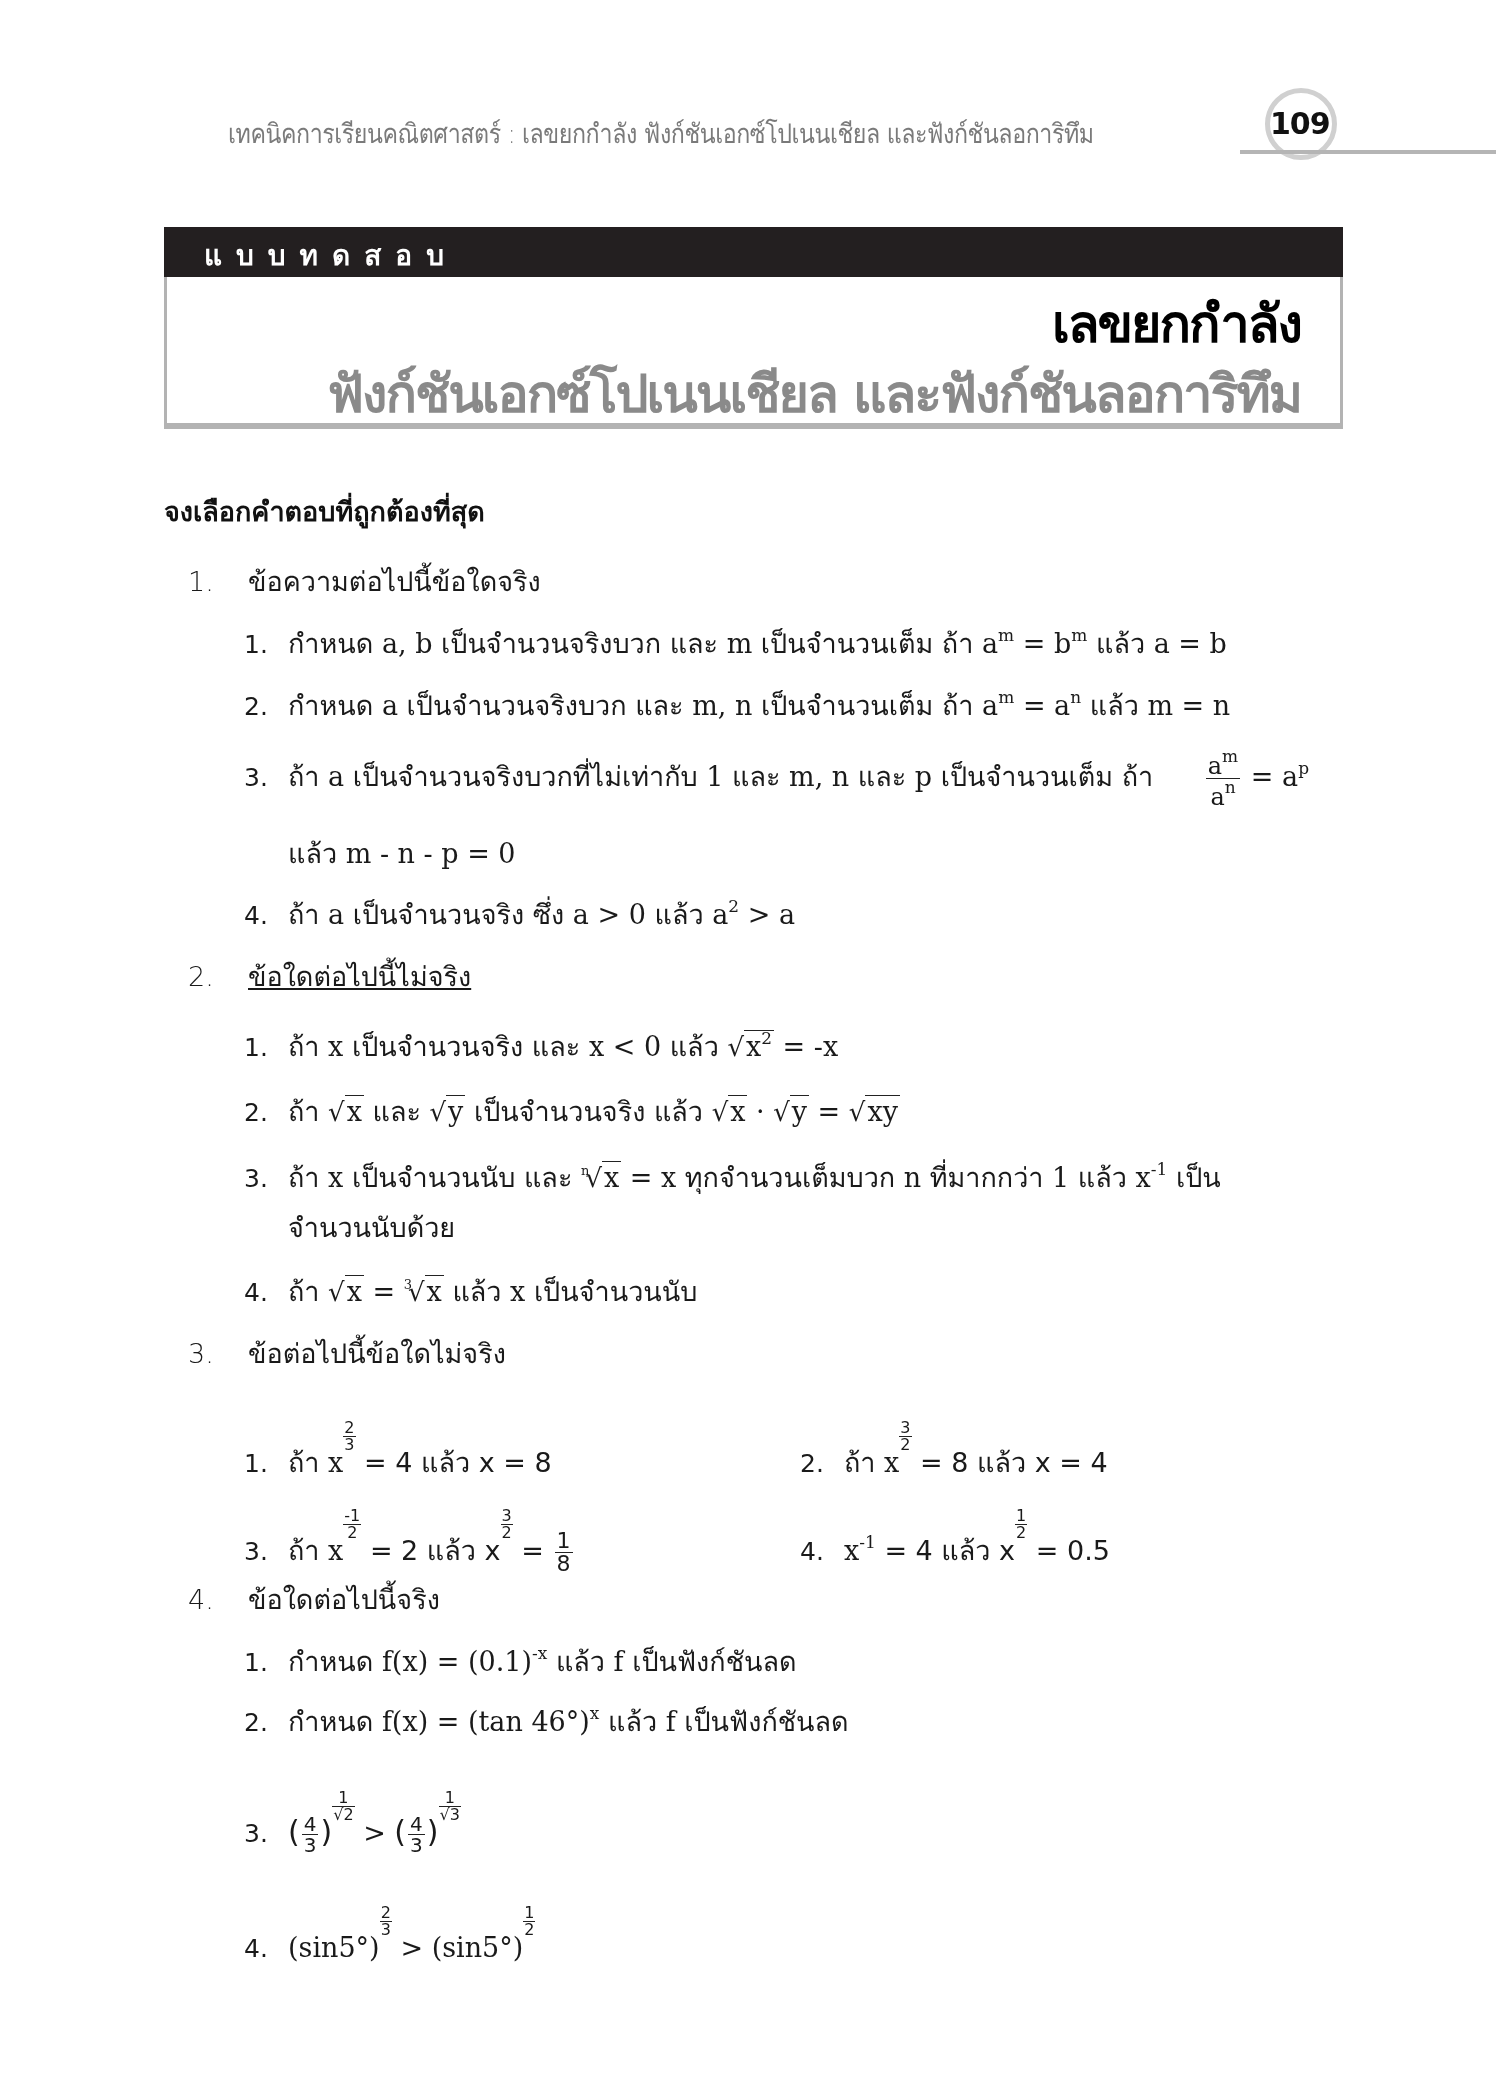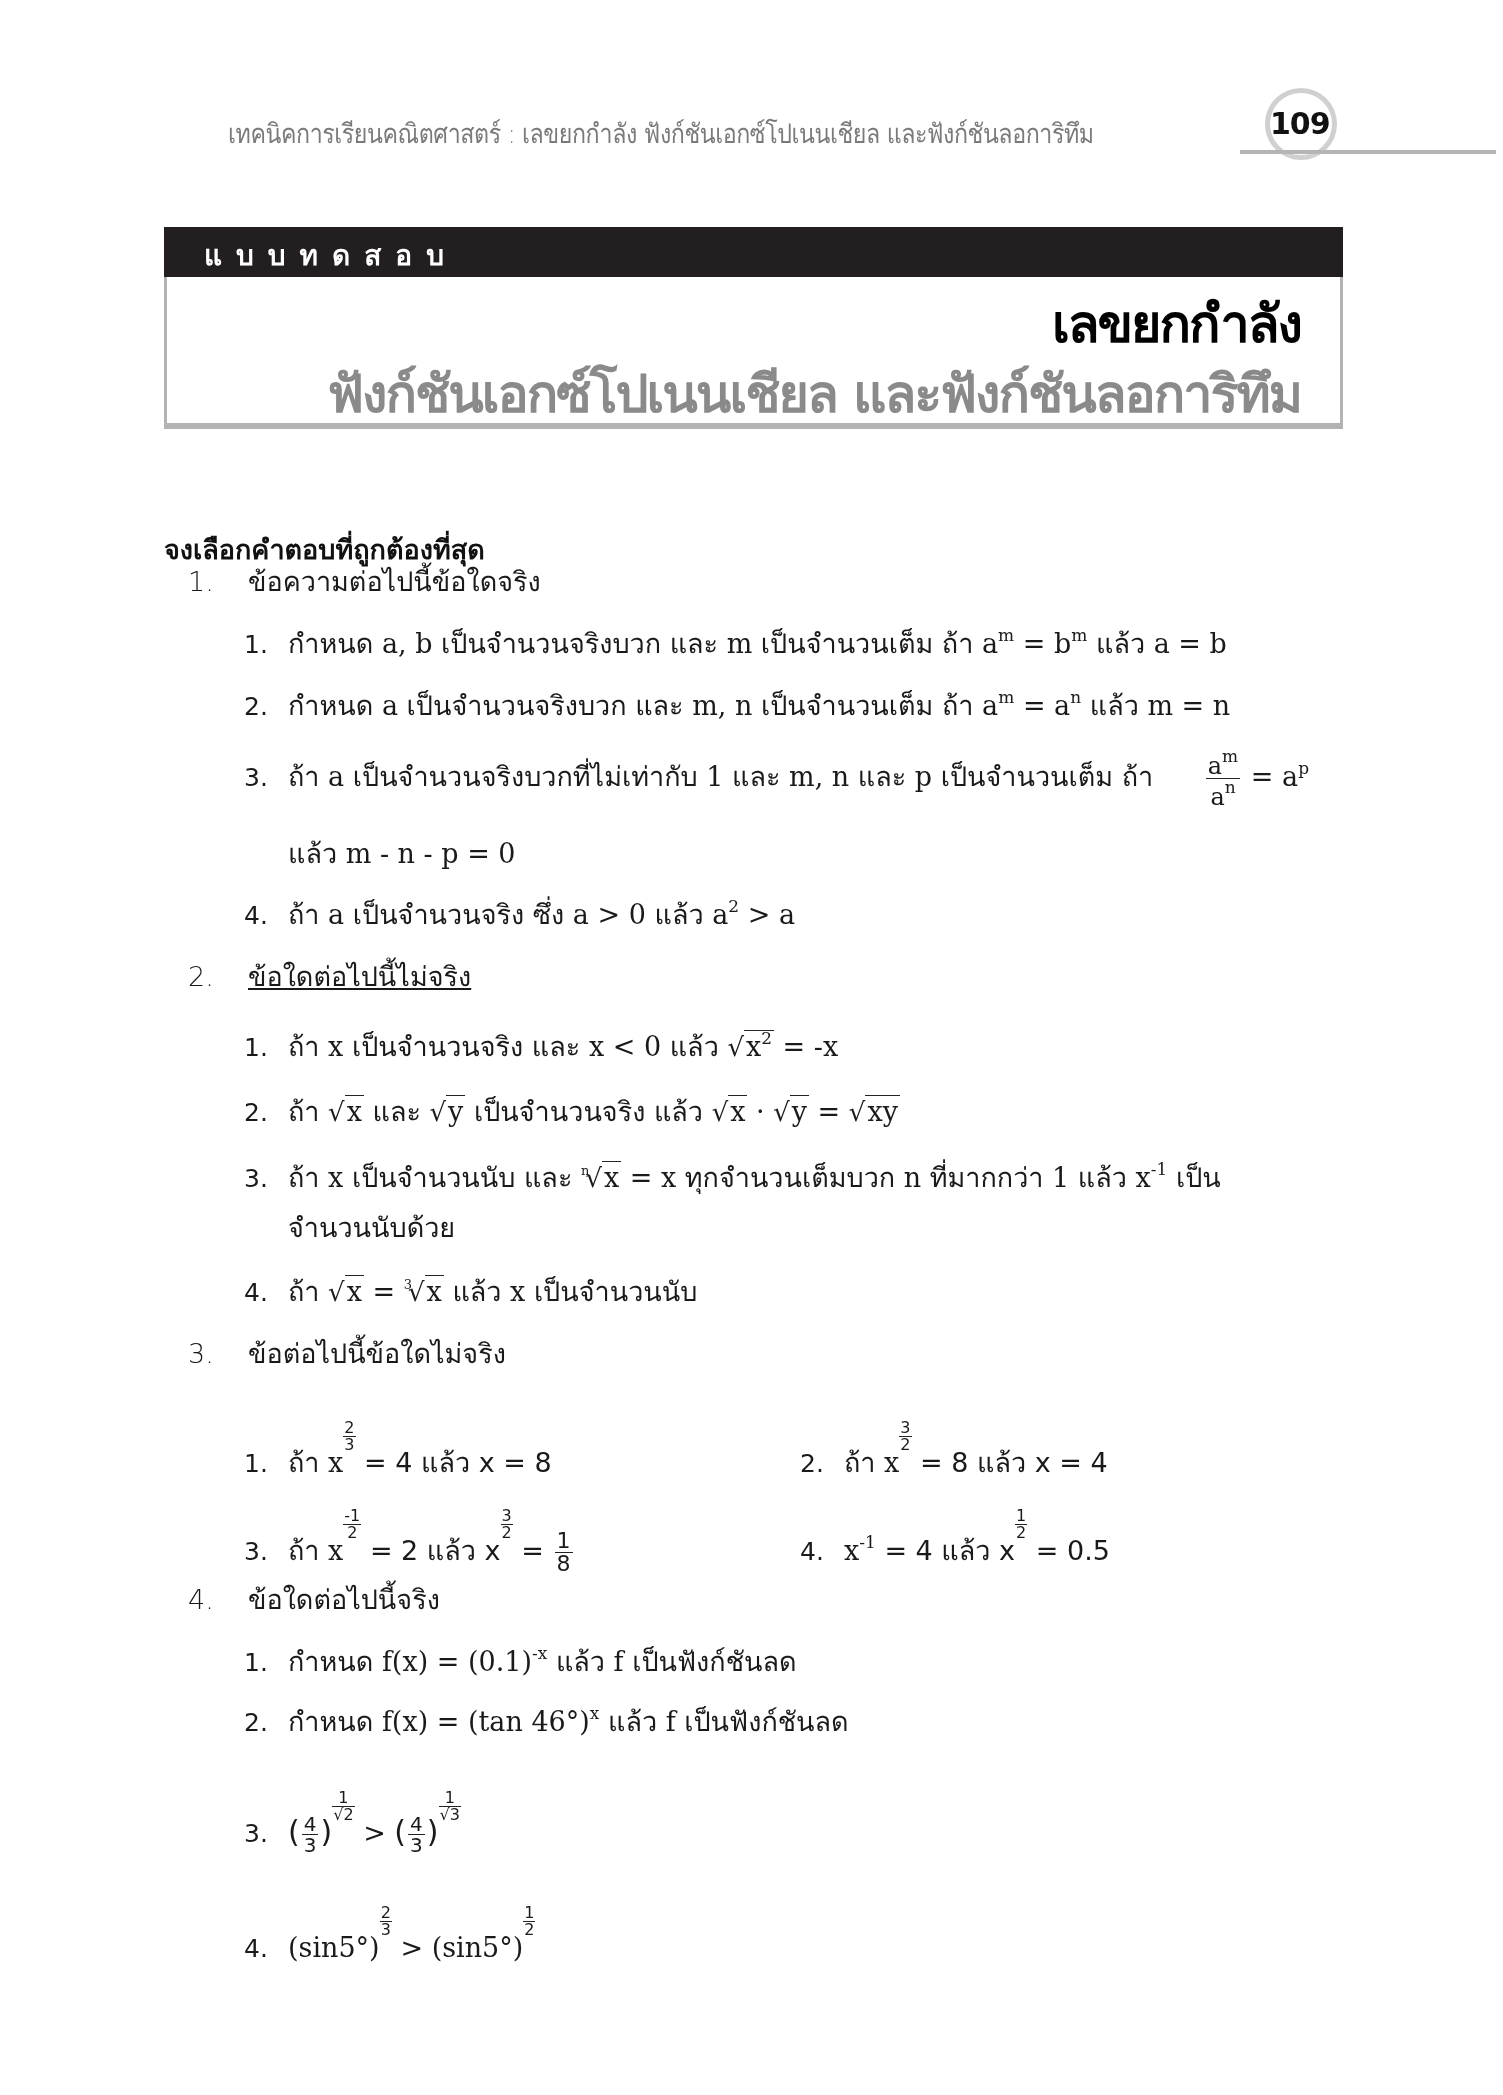--- a/index.html
+++ b/index.html
@@ -23,21 +23,21 @@
                      font-weight:bold; font-size:28px; color:#fff; letter-spacing:14px; }
   .title-box { left:164px; top:277px; width:1179px; height:152px; border:3px solid #b3b3b3;
                border-top:none; box-sizing:border-box; border-bottom-width:6px; }
   .title-line1 { right:202px; top:282px; font-family:"DejaVu Sans", sans-serif; font-weight:bold;
                  font-size:52px; color:#000000; letter-spacing:-2px; text-align:right; white-space:nowrap; }
   .title-line2 { right:202px; top:352px; font-family:"DejaVu Sans", sans-serif; font-weight:bold;
                  font-size:52px; color:#8a8a8a; letter-spacing:-2px; text-align:right; white-space:nowrap; }
 
   
   .instr { left:164px; top:490px; font-family:"DejaVu Sans", sans-serif; font-weight:bold;
-           font-size:27px; color:#111; white-space:nowrap;margin-top:38px; }
+           font-size:27px; color:#111; white-space:nowrap; }
   .q { font-size:27px; white-space:nowrap; font-family:"DejaVu Sans", sans-serif; font-weight:300; }
   .qnum { display:inline-block; width:60px; font-family:"DejaVu Sans", sans-serif; }
   .opt { font-size:27px; white-space:nowrap; }
   .onum { display:inline-block; width:44px; font-family:"DejaVu Sans", sans-serif; font-size:25px; }
   sup { font-size:17px; vertical-align:12px; }
   .frac { display:inline-block; vertical-align:middle; text-align:center; line-height:1; margin:0 2px; }
   .frac .n { display:block; border-bottom:1.5px solid #222; padding:0 2px; }
   .frac .d { display:block; padding:0 2px; }
   .sfrac { display:inline-block; vertical-align:22px; text-align:center; font-size:16px;
            font-family:"DejaVu Sans", sans-serif; line-height:1; }

